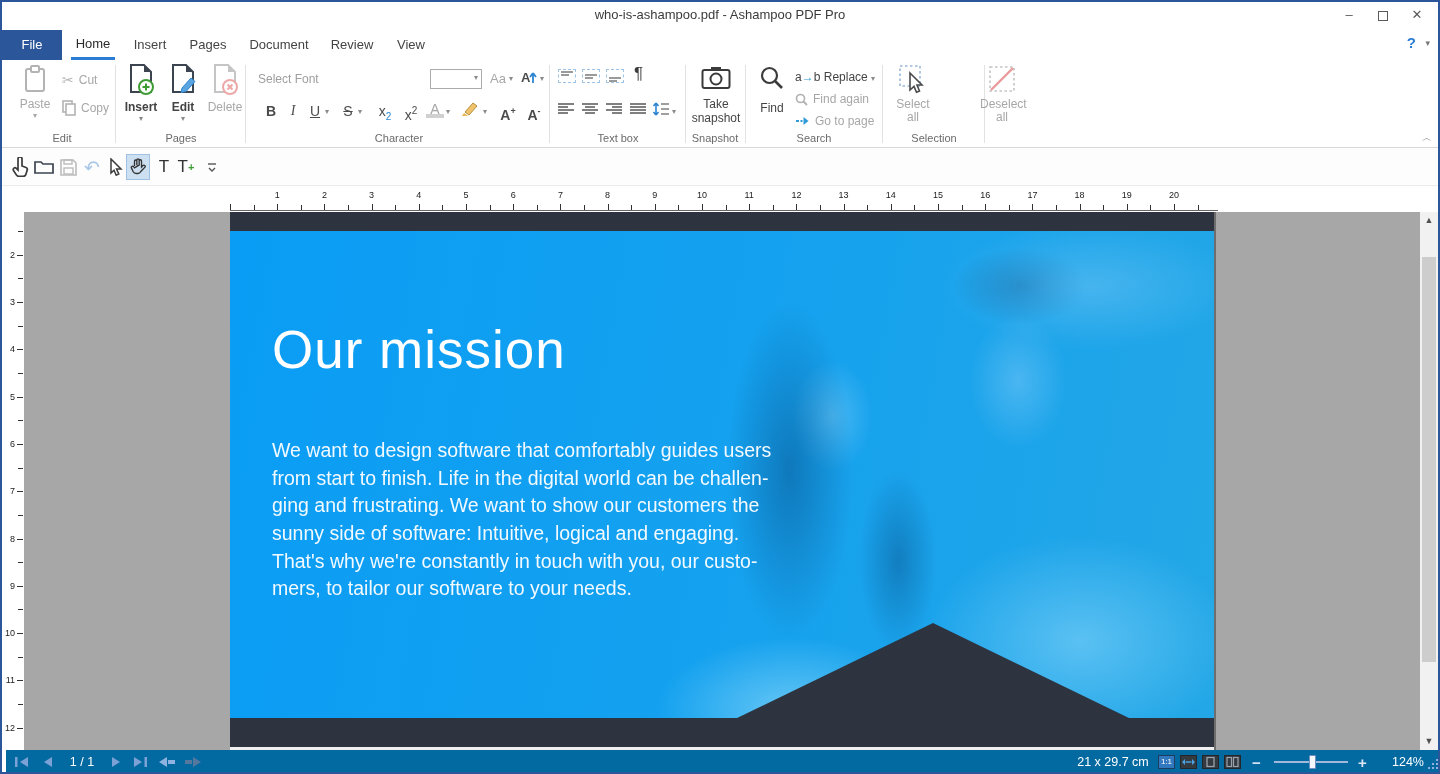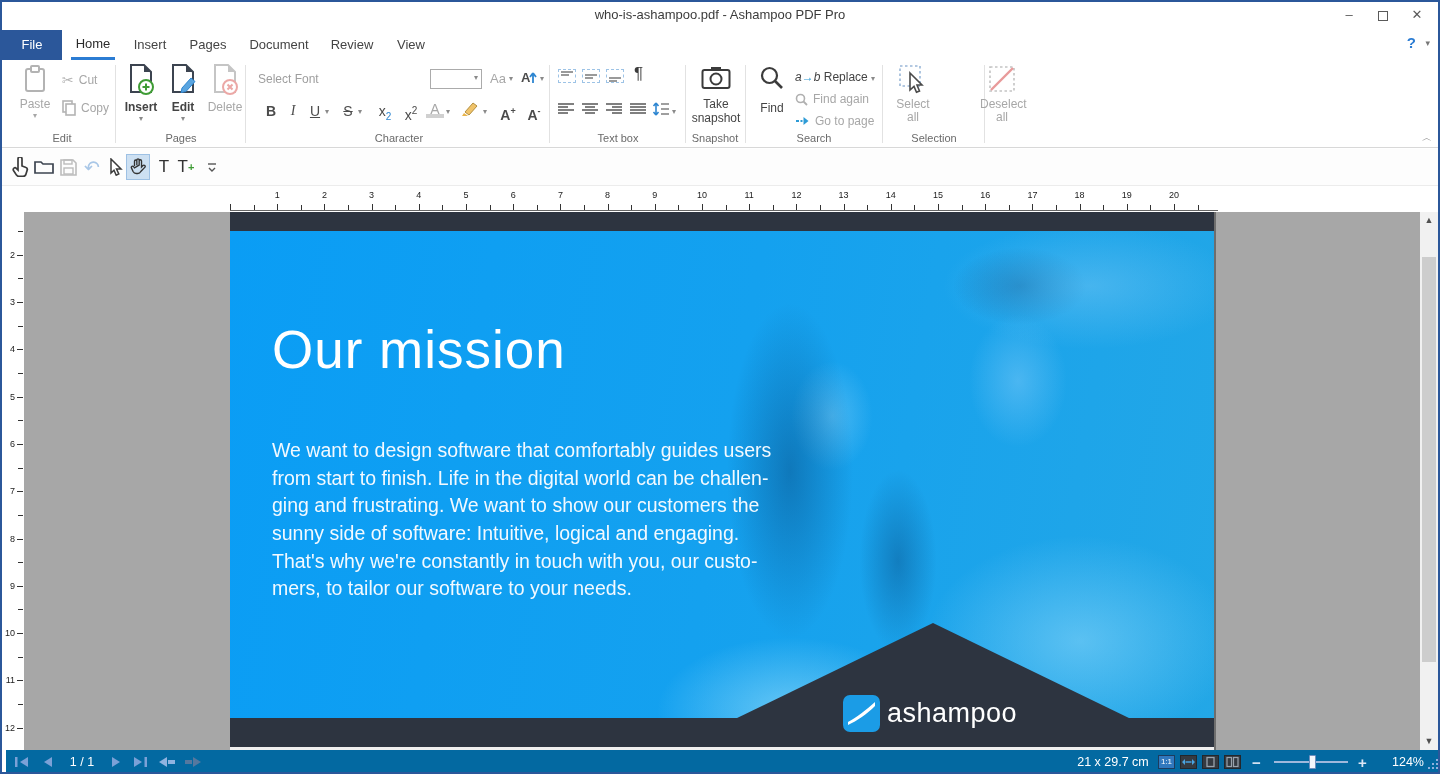--- a/index.html
+++ b/index.html
@@ -272,21 +272,21 @@
     <div class="glabel" style="left:684px;width:58px;">Snapshot</div>
 
     <div style="position:absolute;left:752px;top:5px;width:36px;text-align:center;">
       <svg width="26" height="26" viewBox="0 0 26 26">
           <circle cx="10.5" cy="10.5" r="7.5" fill="none" stroke="#3b3b3b" stroke-width="2.2"></circle>
           <path d="M16 16 L23 23" stroke="#3b3b3b" stroke-width="2.6"></path>
         </svg>
       <div class="btxt" style="margin-top:6px;">Find</div>
     </div>
     <div style="position:absolute;left:793px;top:10px;font-size:12px;color:#444;">
-      <span style="font-style:italic;"><span>a</span><span style="color:#2e9bd6;">→</span><span>b</span></span>
+      <span style=""><span>a</span><span style="color:#2e9bd6;">→</span><span>b</span></span>
       <span>Replace</span>
       <span class="caret">▾</span>
     </div>
     <div style="position:absolute;left:793px;top:32px;font-size:12px;color:#a7a7a7;display:flex;gap:5px;align-items:center;">
       <svg width="13" height="13" viewBox="0 0 13 13">
           <circle cx="5.5" cy="5.5" r="4" fill="none" stroke="#b0b0b0" stroke-width="1.6"></circle>
           <path d="M8.5 8.5 L12 12" stroke="#b0b0b0" stroke-width="1.8"></path>
         </svg>
       <span>Find again</span>
     </div>
@@ -437,28 +437,20 @@
           <div>We want to design software that comfortably guides users</div>
           <div>from start to finish. Life in the digital world can be challen-</div>
           <div>ging and frustrating. We want to show our customers the</div>
           <div>sunny side of software: Intuitive, logical and engaging.</div>
           <div>That's why we're constantly in touch with you, our custo-</div>
           <div>mers, to tailor our software to your needs.</div>
         </div>
       </div>
       <div class="mountain"></div>
       <div class="band-bottom"></div>
-      <div class="logo">
-        <div class="logo-sq">
-          <svg width="37" height="37" viewBox="0 0 37 37">
-              <path d="M5 27 C 13 23, 23 15, 32 7 L32 11 C 24 19, 14 26, 5 30 Z" fill="#fff"></path>
-            </svg>
-        </div>
-        <div class="logo-text">ashampoo</div>
-      </div>
       <div class="page-edge"></div>
     </div>
     <div class="vruler">
         <div class="vtick half" style="top: 19.05px;"></div>
         <div class="vtick" style="top: 42.7px;"></div>
         <div class="vnum" style="top: 42.7px;">2</div>
         <div class="vtick half" style="top: 66.35px;"></div>
         <div class="vtick" style="top: 90px;"></div>
         <div class="vnum" style="top: 90px;">3</div>
         <div class="vtick half" style="top: 113.65px;"></div>

